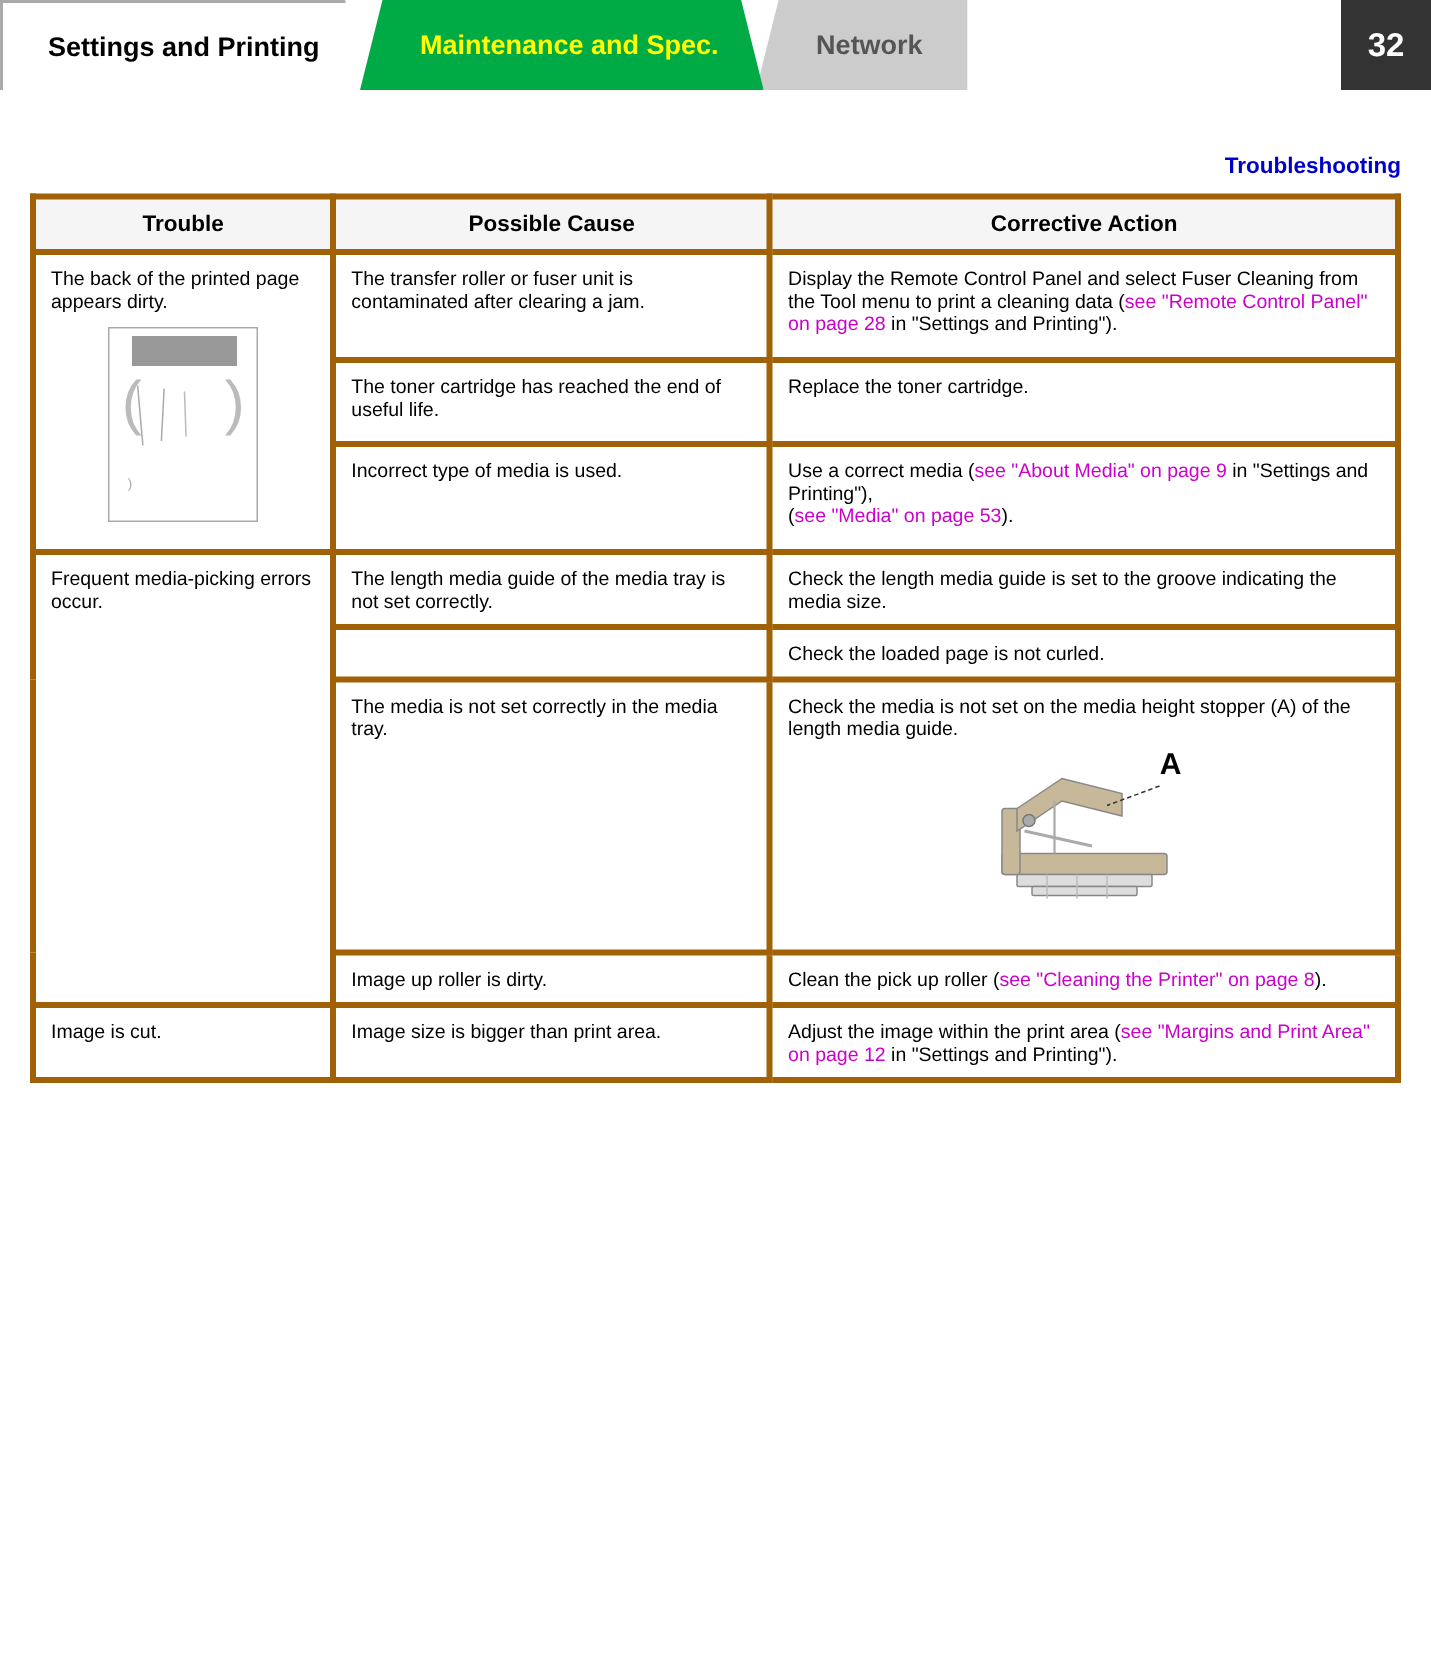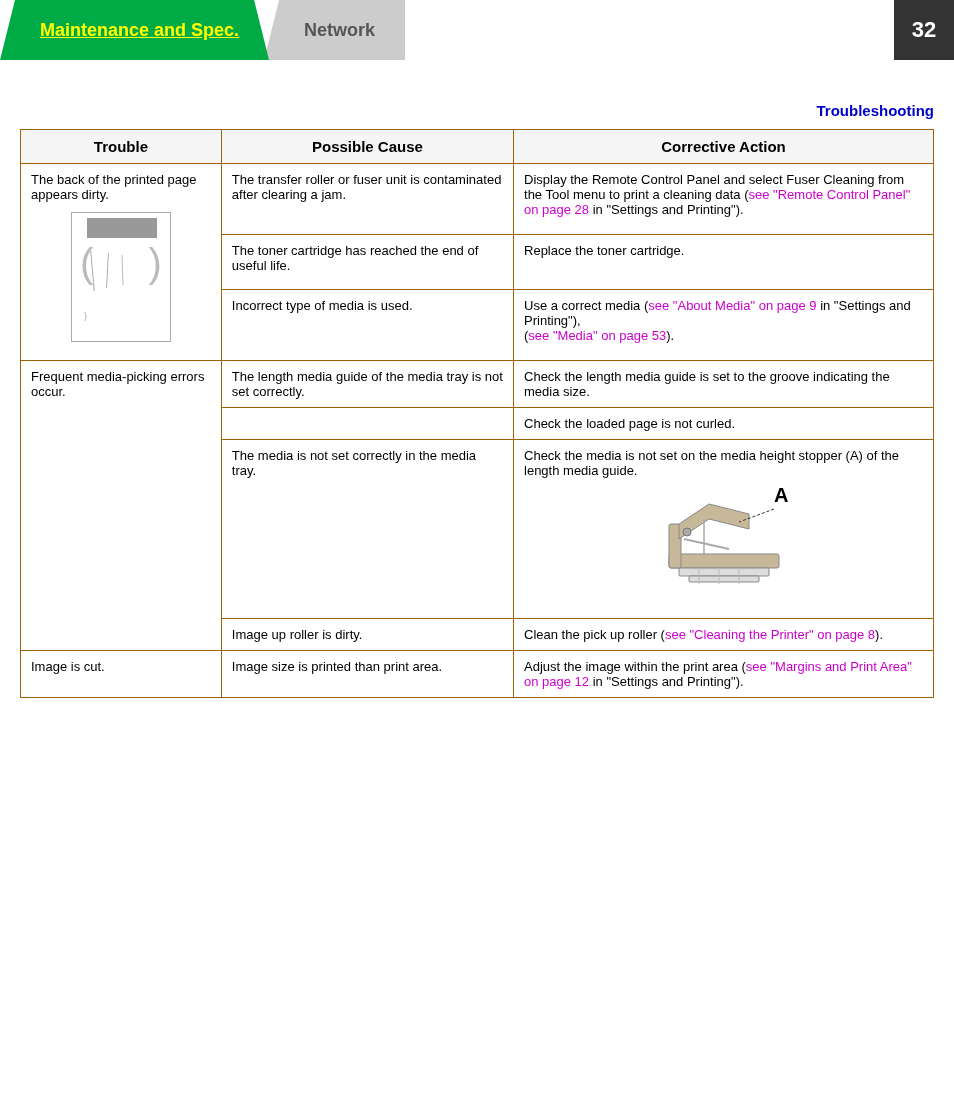--- a/index.html
+++ b/index.html
@@ -37,21 +37,20 @@
     }
 
     .header-tab-maintenance {
       background: #00aa44;
       color: #ffff00;
       font-weight: bold;
       font-size: 18px;
       padding: 0 30px 0 40px;
       display: flex;
       align-items: center;
-      text-decoration: underline;
       position: relative;
       z-index: 2;
       clip-path: polygon(15px 0, calc(100% - 15px) 0, 100% 100%, 0 100%);
       margin-right: -5px;
       text-align: center;
     }
 
     .header-tab-network {
       background: #ccc;
       color: #555;
@@ -89,21 +88,21 @@
 
     
     .main-table {
       margin: 6px 20px 20px 20px;
       border-collapse: collapse;
       width: calc(100% - 40px);
       border: 1px solid #888;
     }
 
     .main-table th, .main-table td {
-      border: 1px solid #a16207;
+      border: 4px solid #a16207;
       padding: 8px 10px;
       vertical-align: top;
     }
 
     .main-table thead th {
       background: #f5f5f5;
       font-weight: bold;
       font-size: 15px;
       text-align: center;
     }
@@ -183,20 +182,23 @@
       bottom: 20px;
       left: 12px;
       font-size: 9px;
       color: #aaa;
     }
   </style>
 </head>
 <body>
 
 <div class="header">
+  <div class="header-tab-settings">
+    <span>Settings and Printing</span>
+  </div>
   <div class="header-tab-maintenance">
     <span>Maintenance and Spec.</span>
   </div>
   <div class="header-tab-network">
     <span>Network</span>
   </div>
   <div class="header-page-num">32</div>
 </div>
 
 <div class="troubleshooting-label">Troubleshooting</div>
@@ -294,19 +296,19 @@
 
     <tr>
       <td class="col-cause">Image up roller is dirty.</td>
       <td class="col-action">
         Clean the pick up roller (<a class="link-text">see "Cleaning the Printer" on page 8</a>).
       </td>
     </tr>
 
     <tr>
       <td class="col-trouble">Image is cut.</td>
-      <td class="col-cause">Image size is printed than print area.</td>
+      <td class="col-cause">Image size is bigger than print area.</td>
       <td class="col-action">
         Adjust the image within the print area (<a class="link-text">see "Margins and Print Area" on page 12</a> in "Settings and Printing").
       </td>
     </tr>
   </tbody>
 </table>
 
 </body></html>

